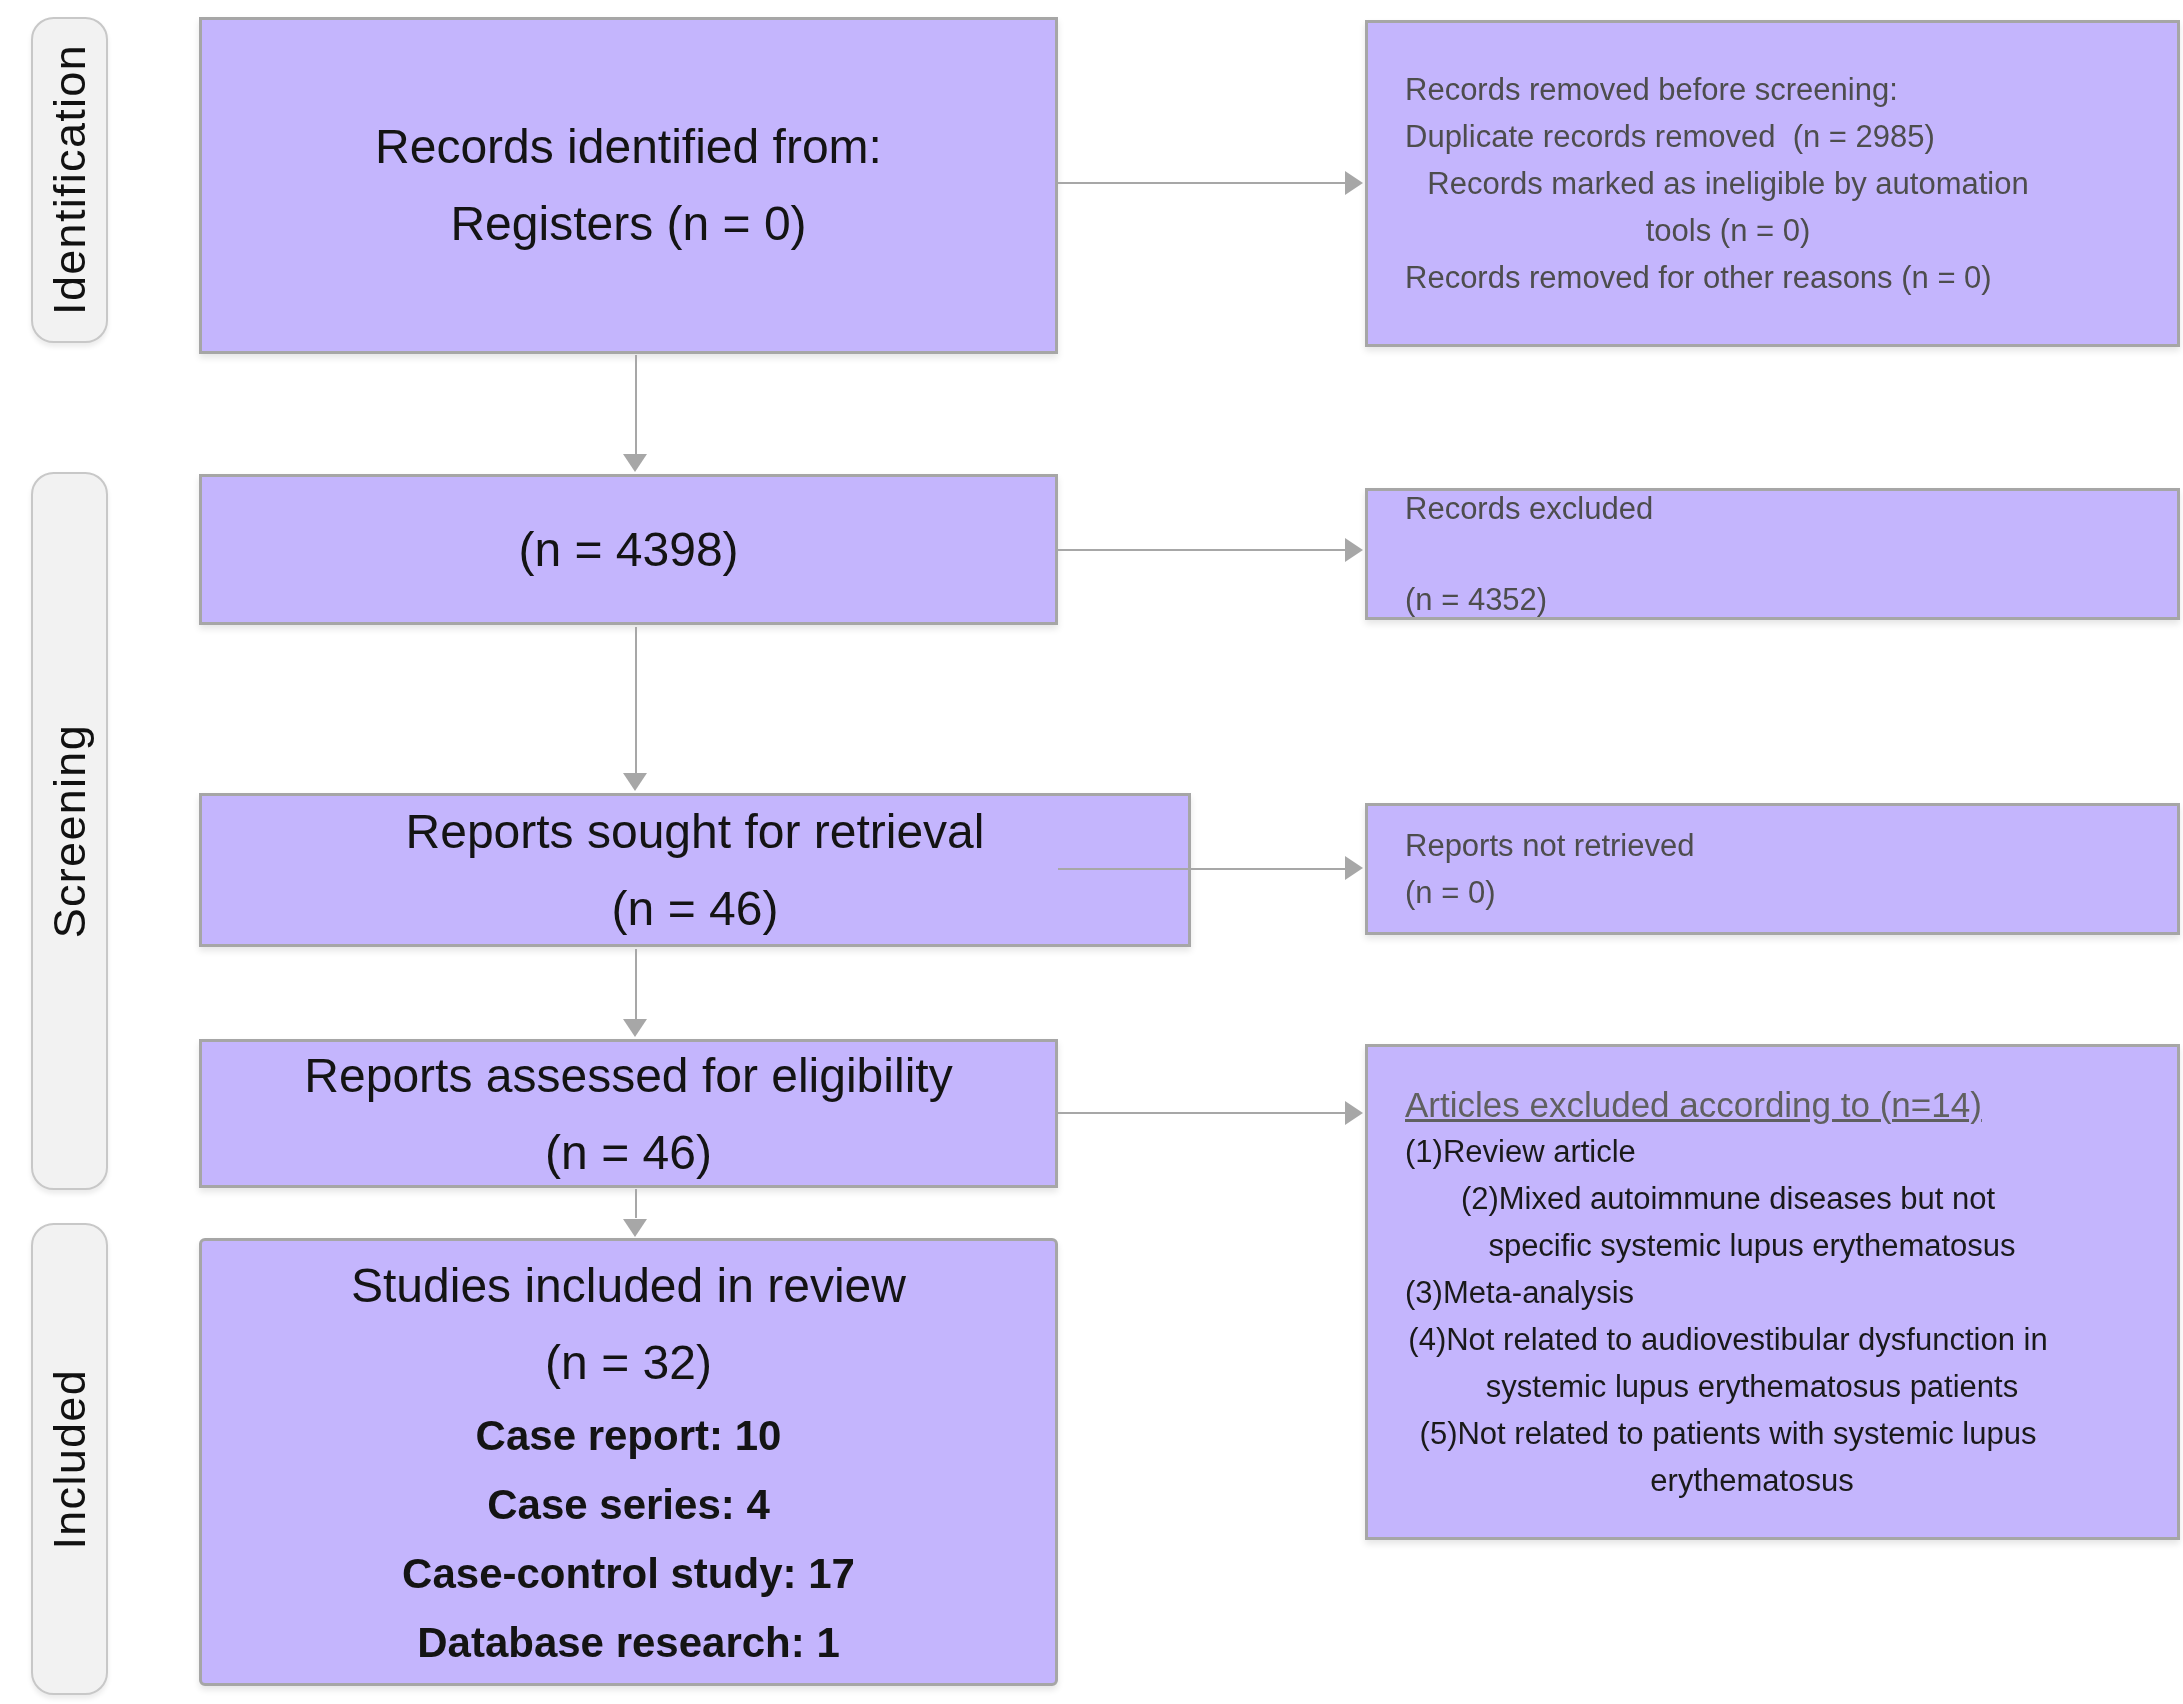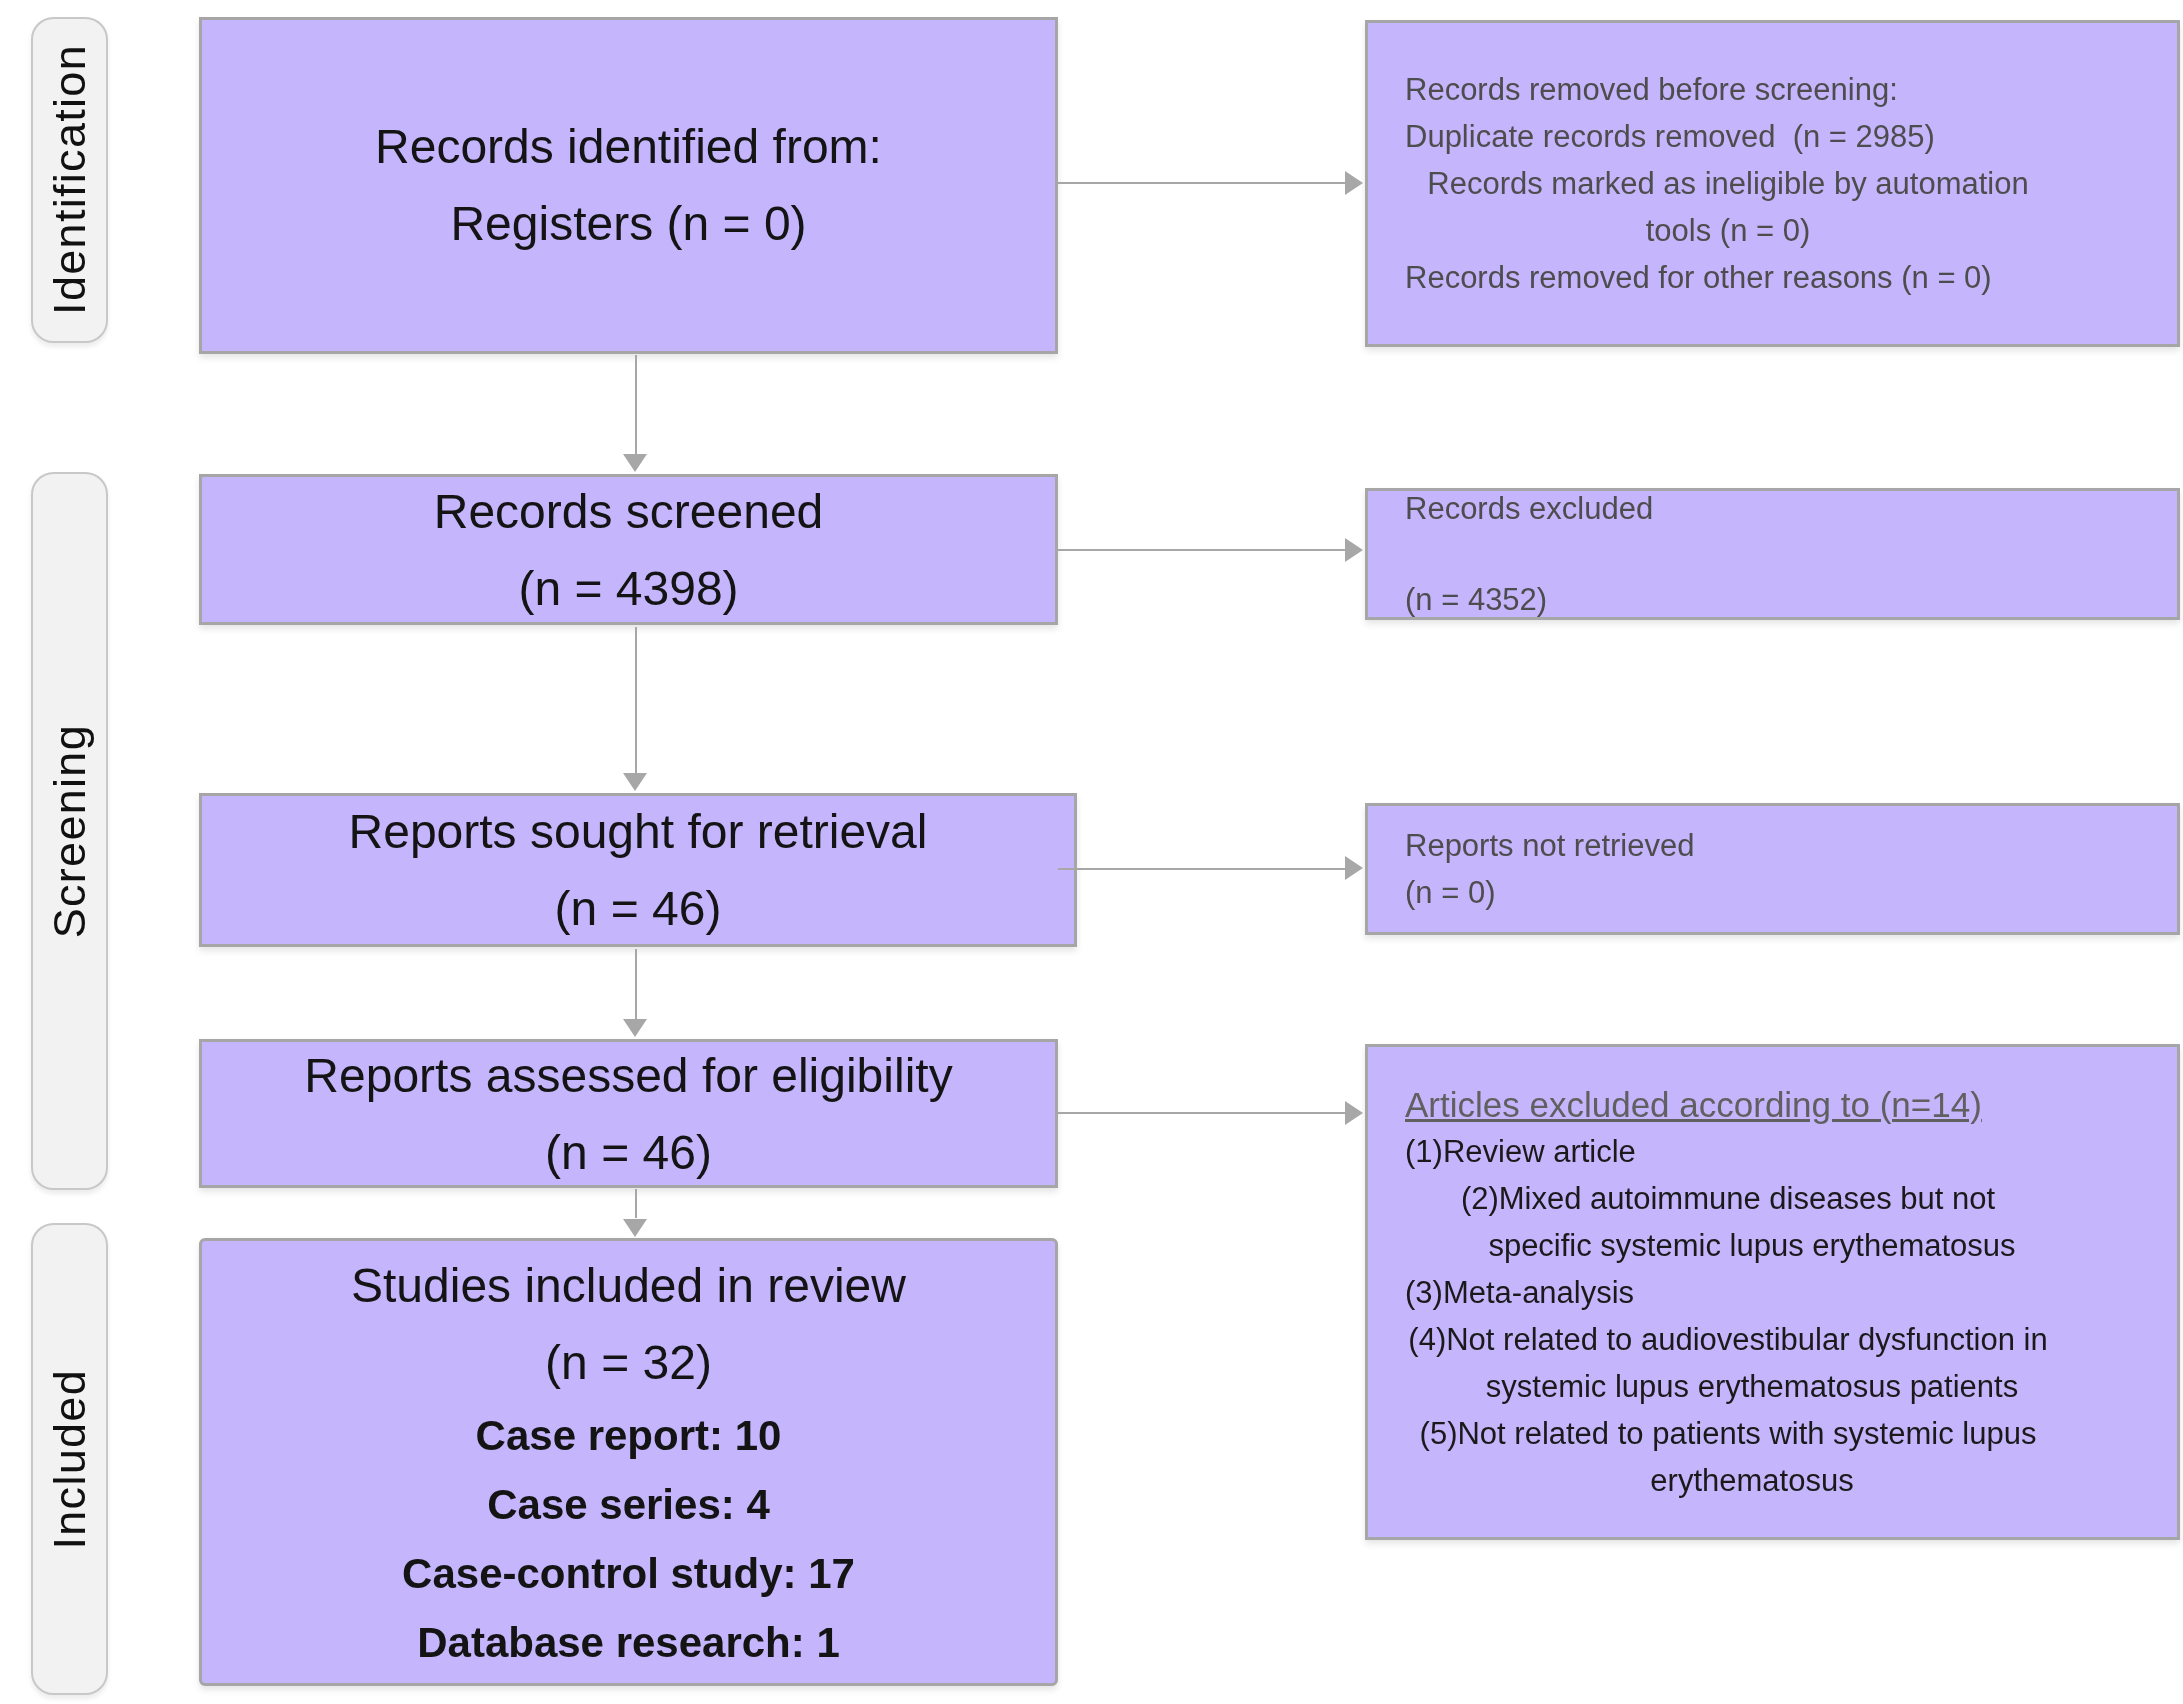--- a/index.html
+++ b/index.html
@@ -68,21 +68,21 @@
     border-bottom: 12.6px solid transparent;
     border-left: 18.6px solid #a7a7a7;
   }
   
   #stage-identification { left: 31px; top: 16.6px;  width: 77px; height: 326px; }
   #stage-screening      { left: 31px; top: 472px; width: 77px; height: 718px; }
   #stage-included       { left: 31px; top: 1223px; width: 77px; height: 472px; }
   
   #box-identified { left: 199px; top: 16.6px;   width: 859px; height: 337px; }
   #box-screened   { left: 199px; top: 474px;  width: 859px; height: 151px; }
-  #box-sought     { left: 199px; top: 793px; width: 878px; height: 154px; }
+  #box-sought     { left: 199px; top: 793px; width: 992px; height: 154px; }
   #box-assessed   { left: 199px; top: 1039px; width: 859px; height: 149px; }
   #box-included   { left: 199px; top: 1238px; width: 859px; height: 448px; border-radius: 6px; }
   
   #box-removed       { left: 1365px; top: 20px;   width: 815px; height: 327px; }
   #box-excluded      { left: 1365px; top: 488px;  width: 815px; height: 132px; gap: 44px; }
   #box-notretrieved  { left: 1365px; top: 803px; width: 815px; height: 132px; }
   #box-artexcluded   { left: 1365px; top: 1044px; width: 815px; height: 496px; }
   
   #a1-line { left: 635px; top: 355px;  height: 100px; } #a1-head { left: 623px; top: 454px; }
   #a2-line { left: 635px; top: 627px;  height: 146px; } #a2-head { left: 623px; top: 773px; }
@@ -107,21 +107,20 @@
   <div class="stage" id="stage-included">
     <span>Included</span>
   </div>
 
   <div class="box left-box" id="box-identified">
     <div class="lline">Records identified from:</div>
     <div class="lline">Registers (n = 0)</div>
   </div>
 
   <div class="box left-box" id="box-screened">
-    <div class="lline">Records screened</div>
     <div class="lline">(n = 4398)</div>
   </div>
 
   <div class="box left-box" id="box-sought">
     <div class="lline">Reports sought for retrieval</div>
     <div class="lline">(n = 46)</div>
   </div>
 
   <div class="box left-box" id="box-assessed">
     <div class="lline">Reports assessed for eligibility</div>

